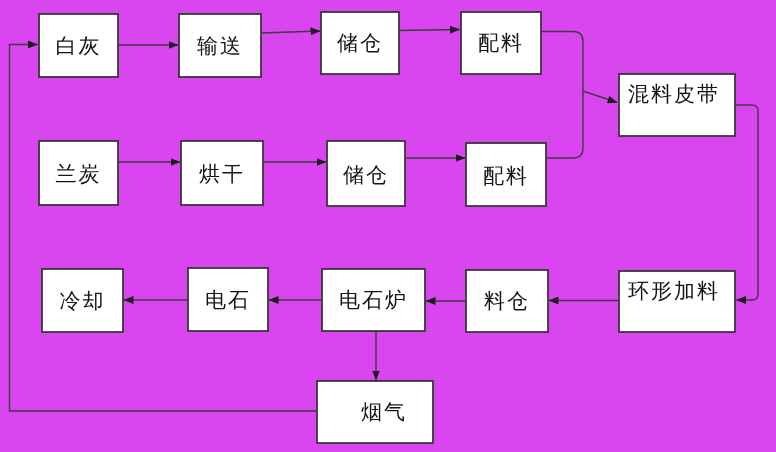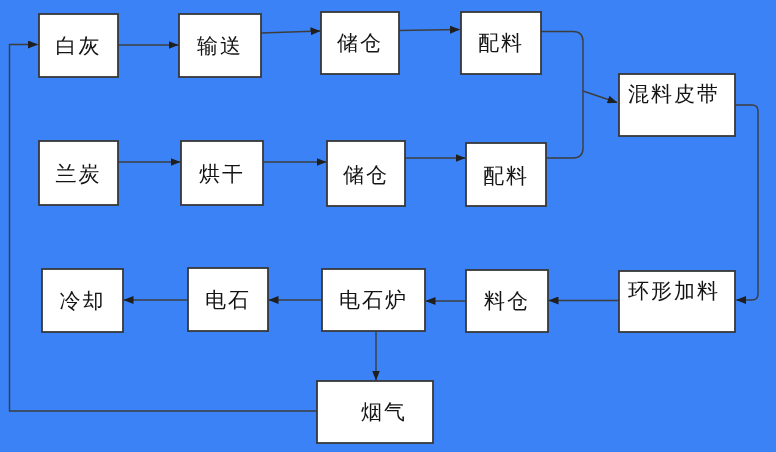--- a/index.html
+++ b/index.html
@@ -4,21 +4,21 @@
 <style>
   html, body {
     margin: 0;
     padding: 0;
     background: #ffffff;
   }
   .canvas {
     position: relative;
     width: 776px;
     height: 452px;
-    background: #3b82f6;
+    background: #d946ef;
     overflow: hidden;
   }
   svg {
     display: block;
   }
   .node-box {
     fill: #ffffff;
     stroke: #383838;
     stroke-width: 1.8;
   }

